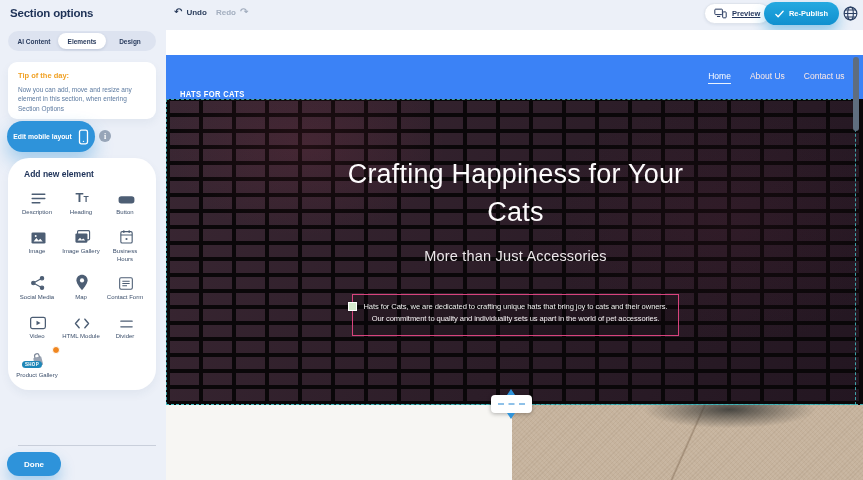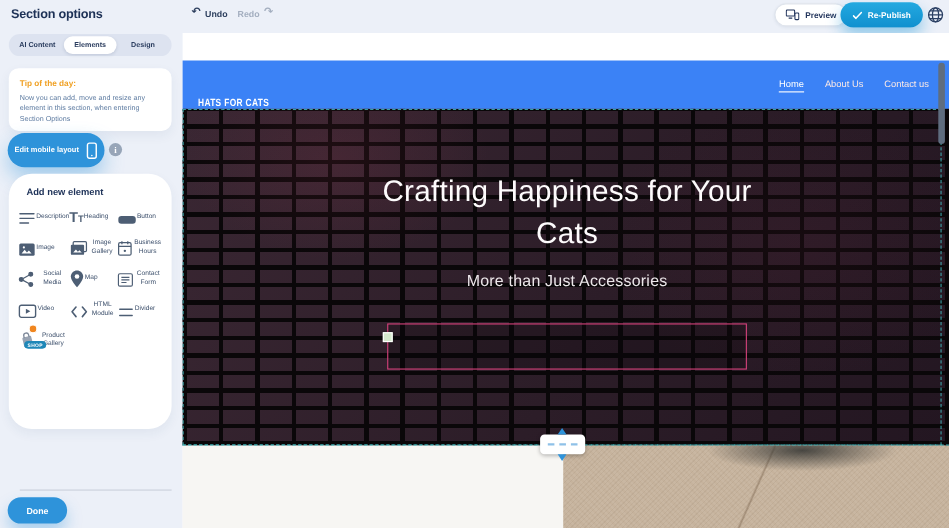--- a/index.html
+++ b/index.html
@@ -9,36 +9,36 @@
     background:#ecf0f8; font-family:"Liberation Sans", sans-serif;
     -webkit-font-smoothing:antialiased;
   }
   
   .topbar { position:absolute; left:0; top:0; width:774px; height:30px; }
   .tb-title { position:absolute; left:10px; top:7px; font-size:11.5px; font-weight:bold; color:#1d3156; letter-spacing:-0.2px; }
   .undo-group, .redo-group { position:absolute; top:7px; display:flex; align-items:center; gap:4px; font-size:8px; font-weight:bold; cursor:pointer; }
   .undo-group { left:174px; color:#2c3e5d; }
   .redo-group { left:216px; color:#a3aebf; }
   .u-icon { font-family:"DejaVu Sans",sans-serif; font-size:10px; line-height:10px; }
-  .preview-btn { position:absolute; left:704px; top:3px; height:21px; padding:0 9px; background:#fff; border:1px solid #dfe4ec; border-radius:12px; display:flex; align-items:center; gap:5px; font-size:7.5px; font-weight:bold; color:#23355c; cursor:pointer; box-shadow:0 1px 3px rgba(30,50,90,.08); }
+  .preview-btn { position:absolute; left:704px; top:3px; height:21px; padding:0 9px; background:#fff; border:1px solid #dfe4ec; border-radius:12px; display:flex; align-items:center; gap:5px; font-size:7.5px; font-weight:bold; color:#23355c; cursor:pointer; box-shadow:0 1px 3px rgba(30,50,90,.08);text-decoration:underline; }
   .republish-btn { position:absolute; left:764px; top:2px; width:75px; height:23px; background:linear-gradient(180deg,#24a9e0,#1090cf); border-radius:13px; display:flex; align-items:center; justify-content:center; gap:5px; font-size:7.5px; font-weight:bold; color:#fff; cursor:pointer; box-shadow:0 7px 14px rgba(28,150,215,.45); }
   .globe-btn { position:absolute; left:842px; top:5px; width:17px; height:17px; cursor:pointer; }
   
   .tabs { position:absolute; left:8px; top:31px; width:148px; height:20px; background:#dde3f0; border-radius:11px; display:flex; align-items:center; padding:2px; }
   .tab { flex:1; height:16px; border-radius:9px; display:flex; align-items:center; justify-content:center; font-size:6.5px; font-weight:bold; color:#2a3c5e; cursor:pointer; }
   .tab.active { background:#fff; box-shadow:0 1px 3px rgba(30,50,90,.15); }
   .tip-card { position:absolute; left:8px; top:62px; width:148px; height:57px; background:#fff; border-radius:9px; box-shadow:0 4px 10px rgba(40,60,110,.06); padding:9px 10px; }
   .tip-title { font-size:7.5px; font-weight:bold; color:#f0a125; margin-bottom:5px; }
   .tip-body { font-size:6.5px; line-height:1.45; color:#5c7aa0; }
   .edit-mobile { position:absolute; left:7px; top:121px; width:88px; height:31px; background:#2e93da; border-radius:17px; display:flex; align-items:center; justify-content:center; gap:6px; font-size:6.8px; font-weight:bold; color:#fff; cursor:pointer; box-shadow:0 9px 18px rgba(46,147,218,.40); }
   .info-btn { position:absolute; left:99px; top:130px; width:12px; height:12px; border-radius:50%; background:#97a5b8; color:#fff; font-size:8px; font-weight:bold; display:flex; align-items:center; justify-content:center; cursor:pointer; font-family:"Liberation Serif",serif; }
   .add-card { position:absolute; left:8px; top:158px; width:148px; height:232px; background:#fff; border-radius:21px; box-shadow:0 4px 10px rgba(40,60,110,.06); padding:11px 8px 0 8px; }
   .add-title { font-size:8.5px; font-weight:bold; color:#20345a; margin:0 0 8px 8px; }
   .add-grid { display:grid; grid-template-columns:repeat(3,1fr); row-gap:9px; }
-  .gi { display:flex; flex-direction:row; align-items:center; cursor:pointer; }
+  .gi { display:flex; flex-direction:column; cursor:pointer; }
   .gicon { height:19px; display:flex; align-items:flex-end; justify-content:center; color:#4d5e74; }
   .glabel { margin-top:3px; font-size:6px; line-height:1.3; color:#3c4f6b; text-align:center; max-width:42px; }
   .tt { font-weight:bold; font-size:13px; line-height:13px; color:#4d5e74; }
   .tt span { font-size:8.5px; }
   .prod { position:relative; }
   .shop-pill { position:absolute; left:6px; bottom:1px; background:#1e87b8; color:#fff; font-size:4.5px; font-weight:bold; padding:1px 3px; border-radius:5px; letter-spacing:.3px; }
   .orange-badge { position:absolute; right:0px; top:-4px; width:8px; height:8px; border-radius:50%; background:#f0861f; border:1px solid #fff; }
   .sidebar-divider { position:absolute; left:18px; top:445px; width:138px; height:1px; background:#c9cfdb; }
   .done-btn { position:absolute; left:7px; top:452px; width:54px; height:24px; background:#2e93da; border-radius:13px; display:flex; align-items:center; justify-content:center; font-size:8px; font-weight:bold; color:#fff; cursor:pointer; box-shadow:0 8px 14px rgba(46,147,218,.35); }
   
@@ -311,20 +311,21 @@
         <span class="nav-item">⋯</span>
       </div>
     </div>
 
     <div class="hero">
       <div class="hero-content">
         <h1 class="hero-h1">Crafting Happiness for Your Cats</h1>
         <div class="hero-sub">More than Just Accessories</div>
         <div class="hero-box">
           <span class="box-handle"></span>
+          <span>Hats for Cats, we are dedicated to crafting unique hats that bring joy to cats and their owners. Our commitment to quality and individuality sets us apart in the world of pet accessories.</span>
         </div>
       </div>
     </div>
 
     <div class="section-outline"></div>
 
     <div class="next-left"></div>
     <div class="next-right"></div>
     <div class="bottom-dash"></div>
 

